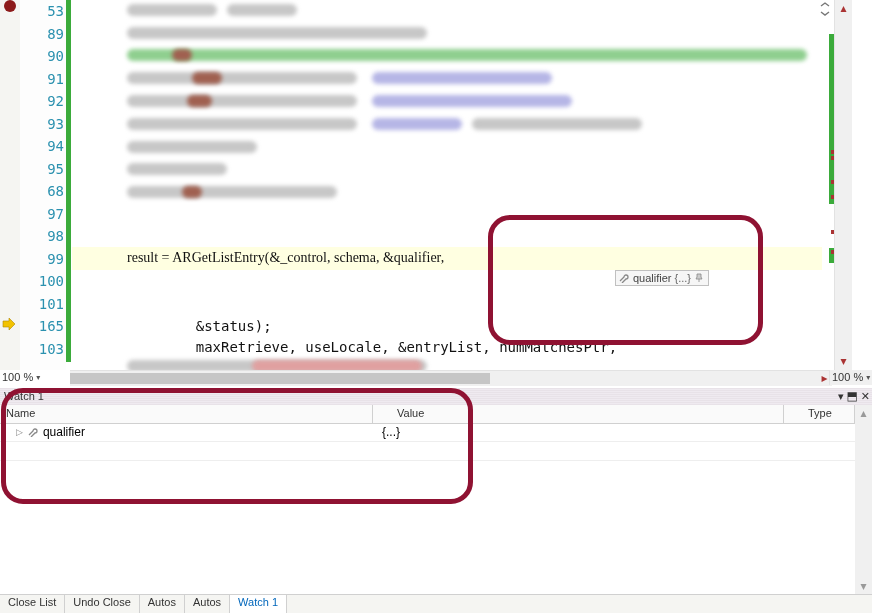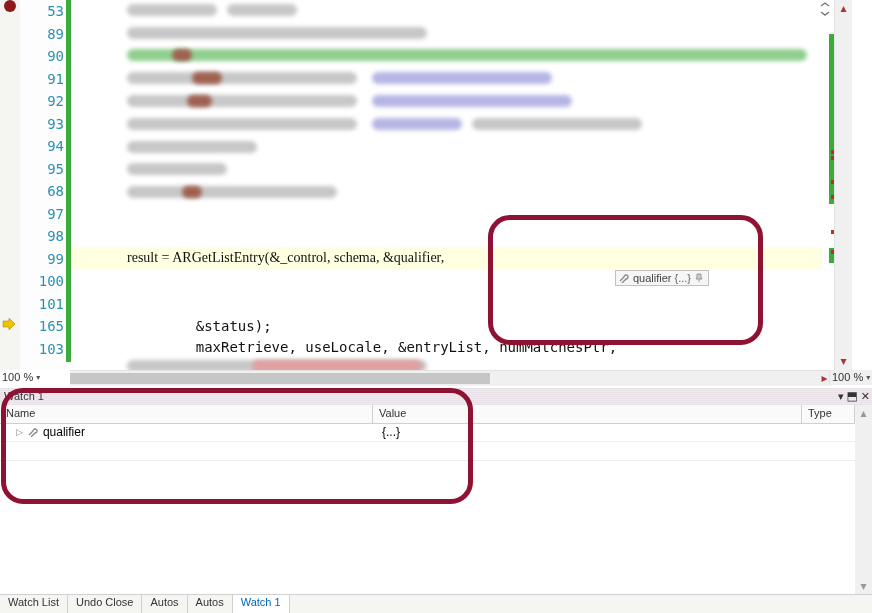--- a/index.html
+++ b/index.html
@@ -189,20 +189,21 @@
     border-bottom:1px solid #ccc;
   }
   .watch-title .controls {
     position:absolute; right:2px; top:0; display:flex; gap:3px; align-items:center; height:17px;
   }
   .watch-title .controls span {font-size:11px; color:#333; cursor:pointer;}
   .watch-header {
     position:absolute; left:0; right:17px; top:17px; height:18px;
     background:#fafafa; border-bottom:1px solid #d0d0d0;
     display:flex;
+    gap:18px;
   }
   .watch-header .col {
     border-right:1px solid #d0d0d0; padding:2px 6px; font-size:11px; color:#333;
   }
   .col-name{width:360px;}
   .col-value{flex:1;}
   .col-type{width:40px;}
   .watch-rows {
     position:absolute; left:0; right:17px; top:35px; bottom:0;
   }
@@ -402,18 +403,18 @@
   </div>
   <div class="watch-scroll">
     <div class="up">▴</div>
     <div class="dn">▾</div>
   </div>
 </div>
 
 <div class="highlight-box-2"></div>
 
 <div class="bottom-tabs">
-  <div class="tab">Watch List</div>
+  <div class="tab">Close List</div>
   <div class="tab">Undo Close</div>
   <div class="tab">Autos</div>
   <div class="tab">Autos</div>
   <div class="tab active">Watch 1</div>
 </div>
 
 </body></html>

